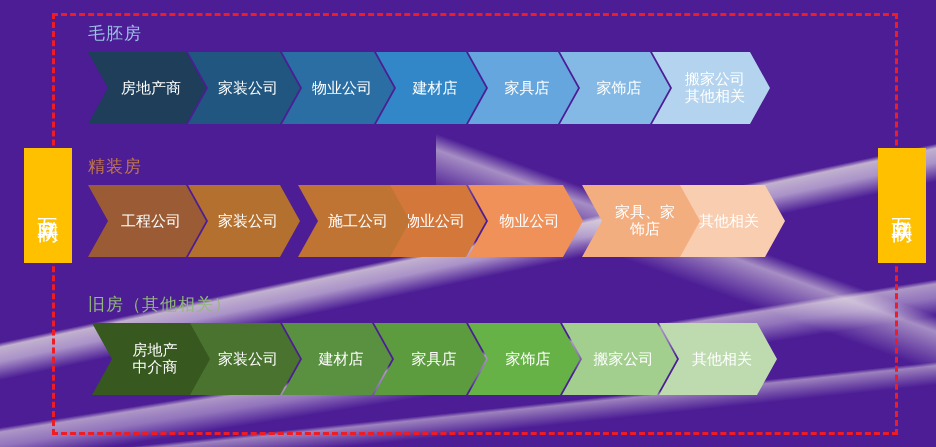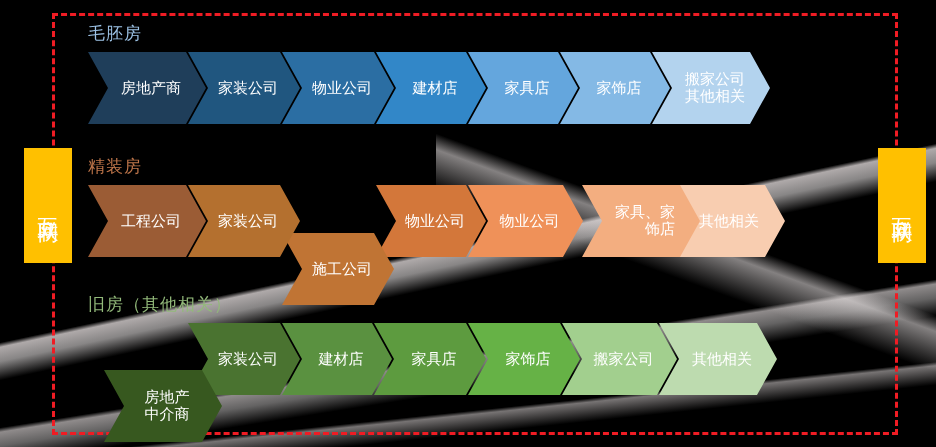--- a/index.html
+++ b/index.html
@@ -3,21 +3,21 @@
 <meta charset="utf-8">
 <style>
   html,body{margin:0;padding:0;}
   body{
     width:936px;height:447px;
     background:#ffffff;
     font-family:"DejaVu Sans","Liberation Sans",sans-serif;
     overflow:hidden;
     position:relative;
   }
-  #stage{position:absolute;left:0;top:0;width:936px;height:447px;overflow:hidden;background:#000000;}
+  #stage{position:absolute;left:0;top:0;width:936px;height:447px;overflow:hidden;background:#4c1d95;}
 
   
   .swoosh{position:absolute;pointer-events:none;}
   .sw1{left:-120px;top:100px;width:1200px;height:300px;
        background:linear-gradient(172deg,rgba(0,0,0,0) 48%,rgba(233,226,226,.75) 49%,rgba(247,243,243,.55) 52%,rgba(0,0,0,0) 56%);
        transform:rotate(-4deg);}
   .sw2{left:-160px;top:190px;width:1300px;height:320px;
        background:linear-gradient(174deg,rgba(0,0,0,0) 50%,rgba(238,231,231,.6) 51%,rgba(250,247,247,.4) 54%,rgba(0,0,0,0) 58%);
        transform:rotate(-3deg);}
   .sw3{left:-100px;top:250px;width:1200px;height:300px;
@@ -63,21 +63,21 @@
     position:absolute;top:0;height:72px;
     display:flex;align-items:center;justify-content:center;
     color:#ffffff;
     font-size:15px;
     line-height:1.12;
     text-align:center;
     box-sizing:border-box;
     -webkit-clip-path:polygon(0 0, calc(100% - 20px) 0, 100% 50%, calc(100% - 20px) 100%, 0 100%, 20px 50%);
     clip-path:polygon(0 0, calc(100% - 20px) 0, 100% 50%, calc(100% - 20px) 100%, 0 100%, 20px 50%);
   }
-  .chev .lbl{padding-left:14px;padding-right:6px;white-space:pre-line;text-align:right;}
+  .chev .lbl{padding-left:14px;padding-right:6px;white-space:pre-line;}
 
   
   .r1{top:22px;}
   .r1 .chev-strip{top:30px;}
   
   .r2{top:155px;}
   .r2 .chev-strip{top:30px;}
   
   .r3{top:293px;}
   .r3 .chev-strip{top:30px;}
@@ -131,21 +131,21 @@
 
   <div class="row r2">
     <div class="row-title" style="color: rgb(192, 118, 74); text-align: right;">精装房</div>
     <div class="chev-strip">
         <div class="chev" style="left: 0px; width: 118px; background: rgb(155, 92, 53); z-index: 20;">
           <span class="lbl">工程公司</span>
         </div>
         <div class="chev" style="left: 100px; width: 112px; background: rgb(180, 112, 47); z-index: 19;">
           <span class="lbl">家装公司</span>
         </div>
-        <div class="chev" style="left: 194px; width: 112px; background: rgb(192, 116, 52); z-index: 18; margin-top: 48px;">
+        <div class="chev" style="left: 210px; width: 112px; background: rgb(192, 116, 52); z-index: 18;">
           <span class="lbl">施工公司</span>
         </div>
         <div class="chev" style="left: 288px; width: 110px; background: rgb(211, 119, 58); z-index: 17;">
           <span class="lbl">物业公司</span>
         </div>
         <div class="chev" style="left: 380px; width: 115px; background: rgb(239, 145, 89); z-index: 16;">
           <span class="lbl">物业公司</span>
         </div>
         <div class="chev" style="left: 494px; width: 118px; background: rgb(243, 174, 128); z-index: 15;">
           <span class="lbl">家具、家
@@ -153,21 +153,21 @@
         </div>
         <div class="chev" style="left: 577px; width: 120px; background: rgb(248, 205, 176); z-index: 14;">
           <span class="lbl">其他相关</span>
         </div>
       </div>
   </div>
 
   <div class="row r3">
     <div class="row-title" style="color: rgb(146, 185, 122);">旧房（其他相关）</div>
     <div class="chev-strip">
-        <div class="chev" style="left: 16px; width: 118px; background: rgb(55, 88, 31); z-index: 20; margin-top: 47px;">
+        <div class="chev" style="left: 4px; width: 118px; background: rgb(55, 88, 31); z-index: 20;">
           <span class="lbl">房地产
 中介商</span>
         </div>
         <div class="chev" style="left: 100px; width: 112px; background: rgb(74, 115, 48); z-index: 19;">
           <span class="lbl">家装公司</span>
         </div>
         <div class="chev" style="left: 194px; width: 110px; background: rgb(90, 145, 64); z-index: 18;">
           <span class="lbl">建材店</span>
         </div>
         <div class="chev" style="left: 286px; width: 112px; background: rgb(93, 155, 63); z-index: 17;">

